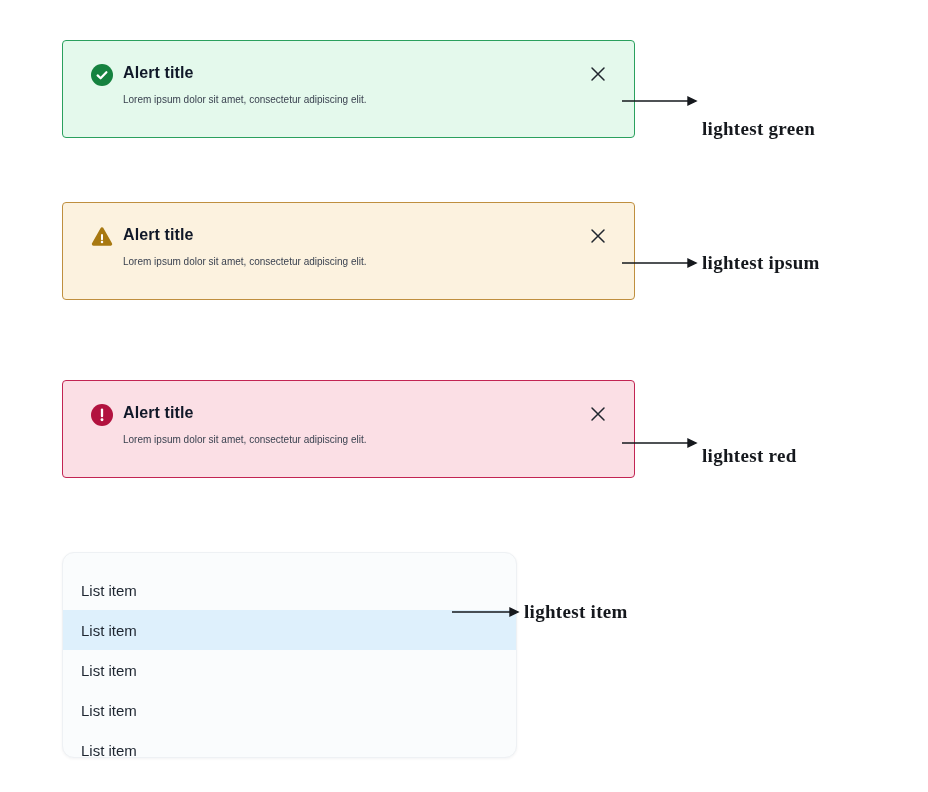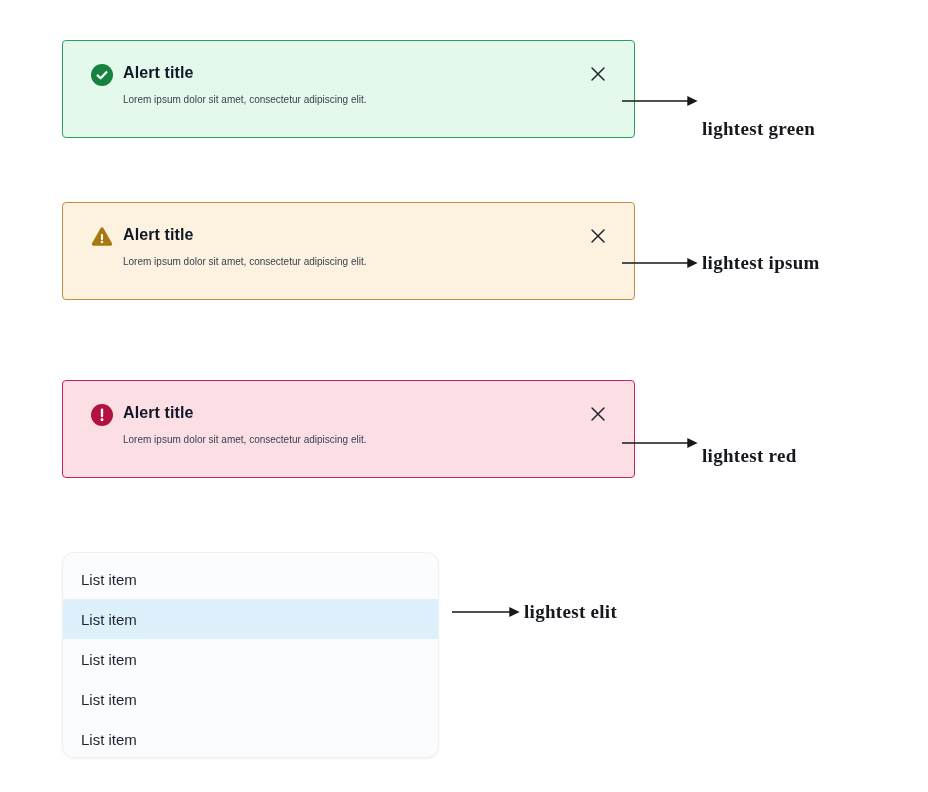--- a/index.html
+++ b/index.html
@@ -62,26 +62,26 @@
     cursor: pointer;
     padding: 1px;
   }
   .close-btn svg { display: block; }
 
   
   .list {
     position: absolute;
     left: 62px;
     top: 552px;
-    width: 377px;
+    width: 455px;
     height: 206px;
     border-radius: 12px;
     border: 1px solid #eef1f4;
     box-shadow: 0 1px 3px rgba(16, 24, 40, 0.05);
-    padding: 6px 0;
+    padding: 17px 0;
     overflow: hidden;
   }
   .list-item {
     height: 40px;
     display: flex;
     align-items: center;
     padding-left: 18px;
     font-size: 15px;
     color: #1d2530;
     cursor: pointer;
@@ -186,13 +186,13 @@
     <line x1="622" y1="443" x2="688" y2="443"></line>
     <path d="M688 439.2 L696 443 L688 446.8 Z"></path>
     <line x1="452" y1="612" x2="510" y2="612"></line>
     <path d="M510 608.2 L518 612 L510 615.8 Z"></path>
   </g>
 </svg>
 
 <div class="annotation ann-green">lightest green</div>
 <div class="annotation ann-yellow">lightest ipsum</div>
 <div class="annotation ann-red">lightest red</div>
-<div class="annotation ann-brand">lightest elit</div>
+<div class="annotation ann-brand">lightest item</div>
 
 </body></html>

